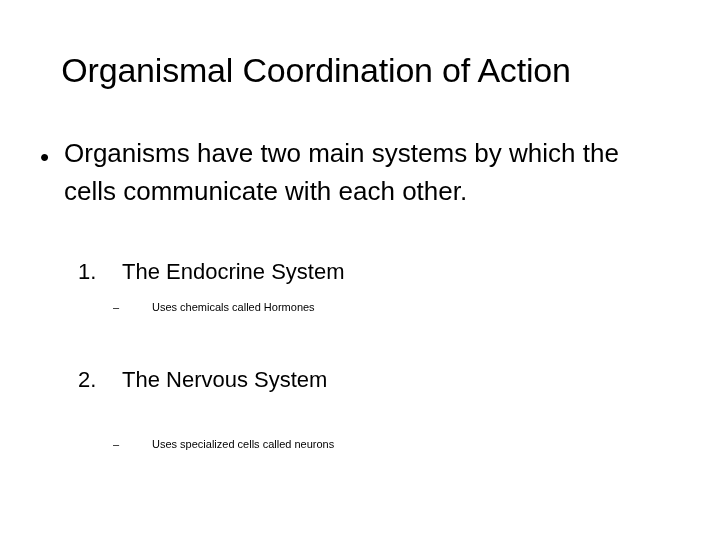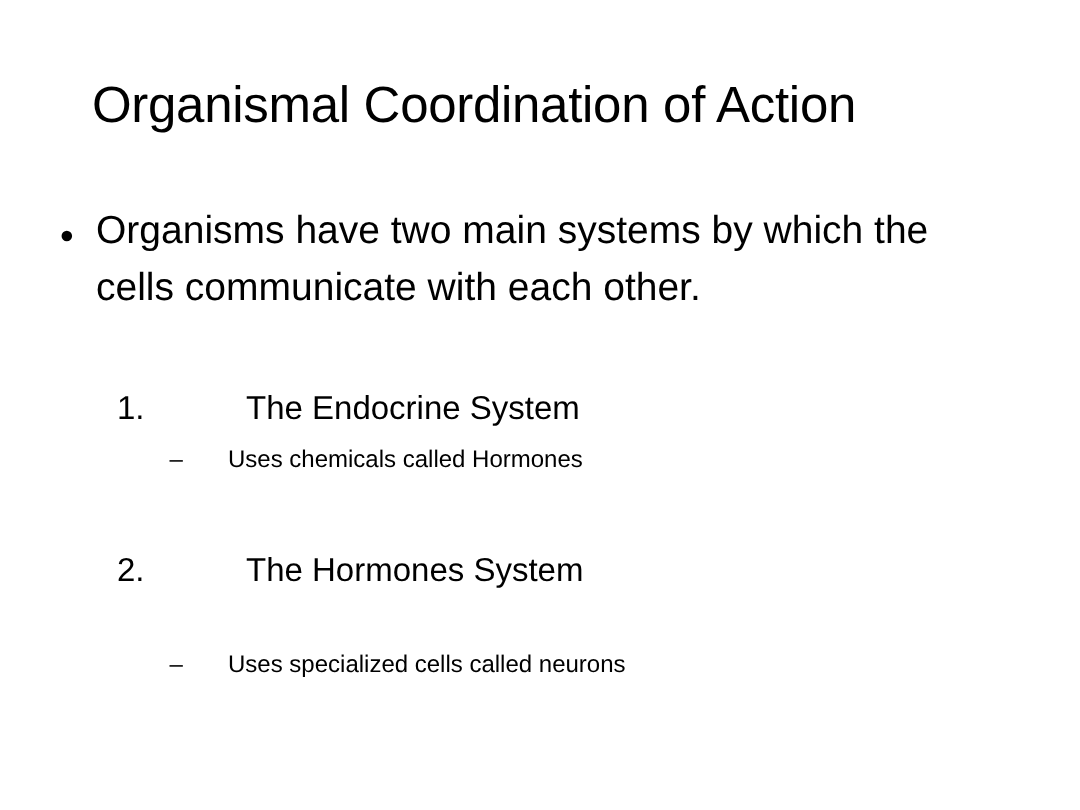--- a/index.html
+++ b/index.html
@@ -77,31 +77,30 @@
     line-height: 28px;
     white-space: nowrap;
   }
   .lvl2 .marker {
     display: inline-block;
     width: 44px;
     text-align: left;
   }
   .lvl2 .txt {
     display: inline-block;
-    margin-left: 42px;
   }
   #item-endocrine { top: 258px; }
   #item-nervous   { top: 366px; }
 
   
   .lvl3 {
     position: absolute;
     left: 113px;
     width: 540px;
-    font-size: 16px;
+    font-size: 11px;
     line-height: 22px;
     white-space: nowrap;
   }
   .lvl3 .marker {
     display: inline-block;
     width: 39px;
     text-align: left;
   }
   .lvl3 .txt {
     display: inline-block;
@@ -125,21 +124,21 @@
 
     <div class="lvl2" id="item-endocrine">
       <span class="marker">1.</span><span class="txt">The Endocrine System</span>
     </div>
 
     <div class="lvl3" id="item-hormones">
       <span class="marker">–</span><span class="txt">Uses chemicals called Hormones</span>
     </div>
 
     <div class="lvl2" id="item-nervous">
-      <span class="marker">2.</span><span class="txt">The Hormones System</span>
+      <span class="marker">2.</span><span class="txt">The Nervous System</span>
     </div>
 
     <div class="lvl3" id="item-neurons">
       <span class="marker">–</span><span class="txt">Uses specialized cells called neurons</span>
     </div>
 
   </div>
 </div>
 
 </body></html>

